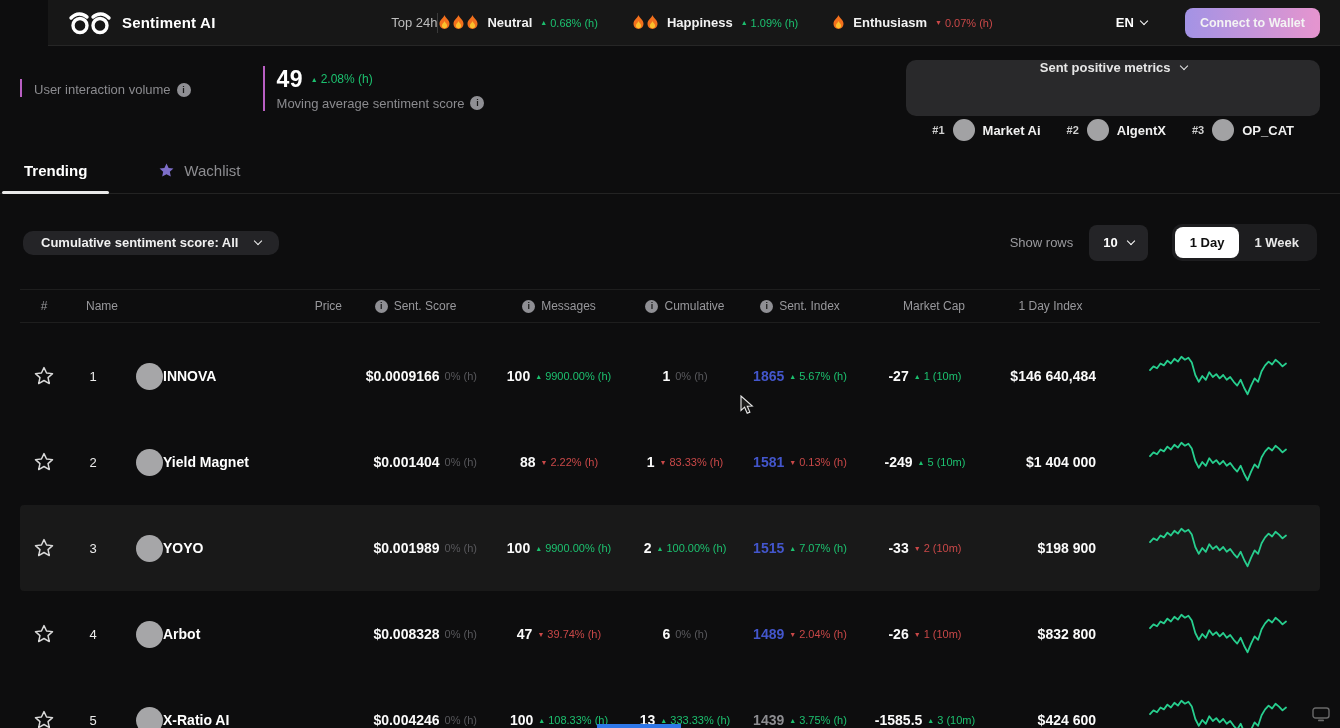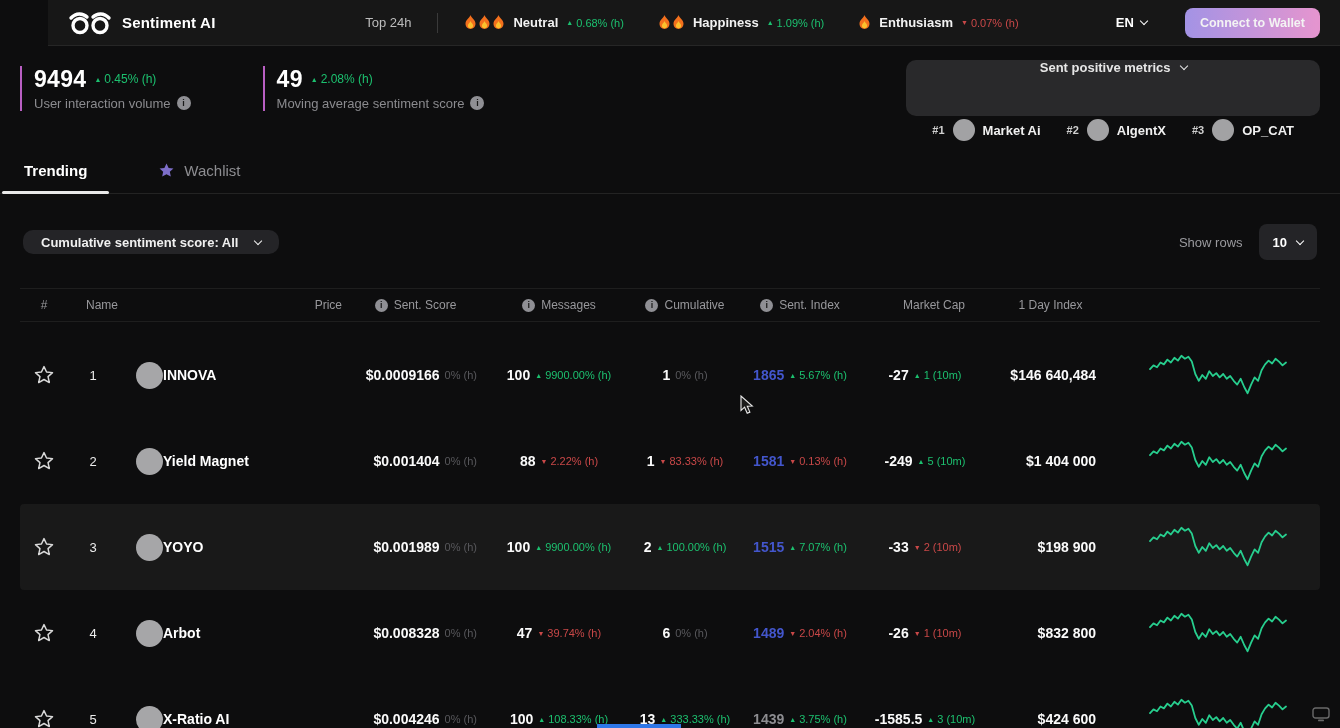--- a/index.html
+++ b/index.html
@@ -4,21 +4,21 @@
 <style>
   * { margin:0; padding:0; box-sizing:border-box; }
   html,body { width:1340px; height:728px; overflow:hidden; background:#0d0d0e;
     font-family:"Liberation Sans", sans-serif; color:#eaeaea; position:relative; }
 
   
   .navbar { height:46px; background:#171717; border-bottom:1px solid #262626;
     display:flex; align-items:center; padding:1px 20px; gap:0;margin-left:48px; }
   .brand { display:flex; align-items:center; gap:10px; min-width:200px; }
   .brand-title { font-size:15px; font-weight:700; color:#fff; letter-spacing:.2px; }
-  .nav-center { display:flex; align-items:center; gap:26px; margin:0 auto; }
+  .nav-center { display:flex; align-items:center; margin:0 auto; }
   .top-label { font-size:13px; color:#bdbdbd; }
   .vdiv { width:1px; height:20px; background:#3a3a3a; }
   .nav-metric { display:flex; align-items:center; gap:8px; }
   .fires { display:flex; align-items:flex-end; gap:1px; }
   .nm-label { font-size:13px; font-weight:700; color:#f2f2f2; }
   .chg { font-size:11px; display:inline-flex; align-items:center; gap:3px; }
   .tri { font-size:7px; line-height:1; }
   .up { color:#1cc06f; } .down { color:#c94848; } .flat { color:#58585c; }
   .nav-right { display:flex; align-items:center; gap:38px; }
   .lang { display:flex; align-items:center; gap:7px; font-size:13px; font-weight:700; color:#fff; cursor:pointer; }
@@ -175,27 +175,20 @@
     <span class="lang">
       <span>EN</span>
       <span class="chev"></span>
     </span>
     <button class="wallet-btn">Connect to Wallet</button>
   </div>
 </div>
 
 <div class="stats-row">
   <div class="stat">
-    <div class="stat-line">
-      <span class="stat-value">9494</span>
-      <span class="chg stat-chg">
-        <span class="tri up">▲</span>
-        <span class="up">0.45% (h)</span>
-      </span>
-    </div>
     <div class="stat-label">
       <span>User interaction volume</span>
       <span class="info">i</span>
     </div>
   </div>
   <div class="stat">
     <div class="stat-line">
       <span class="stat-value">49</span>
       <span class="chg stat-chg">
         <span class="tri up">▲</span>
@@ -249,20 +242,24 @@
   <div class="filter-pill">
     <span>Cumulative sentiment score: All</span>
     <span class="chev"></span>
   </div>
   <div class="right-controls">
     <span class="show-rows-label">Show rows</span>
     <span class="rows-pill">
       <span>10</span>
       <span class="chev"></span>
     </span>
+    <div class="segmented" id="periods">
+        <button class="seg active">1 Day</button>
+        <button class="seg">1 Week</button>
+      </div>
   </div>
 </div>
 
 <div class="trow thead" id="thead">
     <div class="th center">
       <span>#</span>
     </div>
     <div class="th name-pad">
       <span>Name</span>
     </div>

